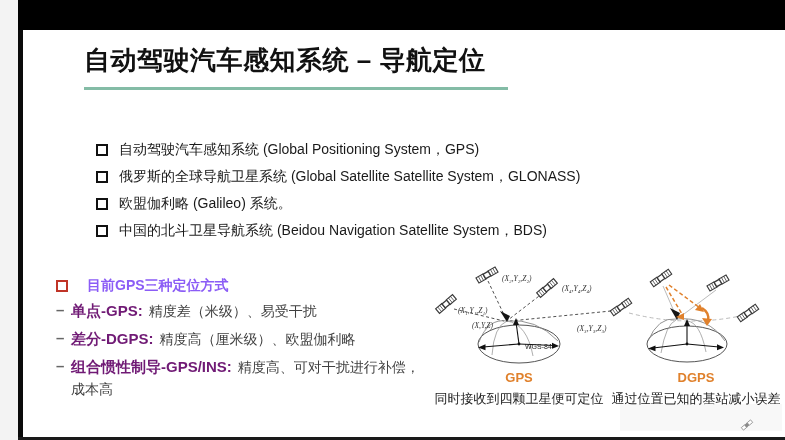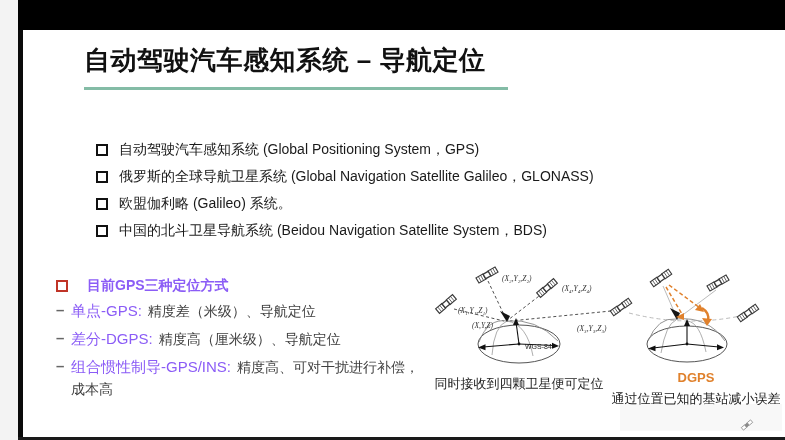--- a/index.html
+++ b/index.html
@@ -21,21 +21,21 @@
   .navlist{position:absolute;left:73px;top:106px;margin:0;padding:0;list-style:none;}
   .navlist li{height:27px;font-size:14px;color:#1a1a1a;white-space:nowrap;display:flex;align-items:center;}
   .sqbullet{display:inline-block;width:8px;height:8px;border:2.2px solid #111;margin-right:11px;flex:0 0 auto;}
   .sqbullet.red{border-color:#c03427;}
 
   .red-heading{position:absolute;left:33px;top:247px;display:flex;align-items:center;}
   .red-heading .txt{margin-left:8px;font-size:14px;font-weight:700;color:#8b5cf6;white-space:nowrap;}
 
   .dash-marker{position:absolute;font-size:15px;font-weight:700;color:#666;}
   .mode-item{position:absolute;left:48px;width:354px;font-size:14px;color:#3f3f3f;line-height:22px;}
-  .mode-item .term{font-size:15px;font-weight:400;color:#8b5cf6;margin-right:6px;}
+  .mode-item .term{font-size:15px;font-weight:700;color:#701a75;margin-right:6px;}
 
   .diagram-svg{position:absolute;left:407px;top:226px;}
   .corner-rect{position:absolute;left:597px;top:374px;width:162px;height:27px;background:#f8f8f8;}
   .caption{position:absolute;top:340px;text-align:center;}
   .caption.gps{left:407px;width:178px;}
   .caption.dgps{left:578px;width:190px;}
   .cap-title{font-size:13px;font-weight:700;color:#e0812c;line-height:15px;}
   .cap-text{font-size:13px;color:#1d1d1d;line-height:16px;margin-top:6px;white-space:nowrap;text-align:center;}
   .tiny-sat{position:absolute;left:712px;top:386px;}
   svg text.coord{font-family:"Liberation Serif","DejaVu Serif",serif;font-style:italic;
@@ -57,45 +57,45 @@
     <div class="title-underline"></div>
 
 
     <ul class="navlist">
       <li>
         <span class="sqbullet"></span>
         <span>自动驾驶汽车感知系统 (Global Positioning System，GPS)</span>
       </li>
       <li>
         <span class="sqbullet"></span>
-        <span>俄罗斯的全球导航卫星系统 (Global Navigation Satellite Galileo，GLONASS)</span>
+        <span>俄罗斯的全球导航卫星系统 (Global Satellite Satellite System，GLONASS)</span>
       </li>
       <li>
         <span class="sqbullet"></span>
         <span>欧盟伽利略 (Galileo) 系统。</span>
       </li>
       <li>
         <span class="sqbullet"></span>
         <span>中国的北斗卫星导航系统 (Beidou Navigation Satellite System，BDS)</span>
       </li>
     </ul>
 
     <div class="red-heading">
       <span class="sqbullet red"></span>
       <span class="txt">目前GPS三种定位方式</span>
     </div>
 
     <span class="dash-marker" style="left:33px;top:271px;">–</span>
     <div class="mode-item" style="top:270px;">
-      <span class="term">单点-GPS:</span><span class="desc">精度差（米级）、导航定位</span>
+      <span class="term">单点-GPS:</span><span class="desc">精度差（米级）、易受干扰</span>
     </div>
 
     <span class="dash-marker" style="left:33px;top:299px;">–</span>
     <div class="mode-item" style="top:298px;">
-      <span class="term">差分-DGPS:</span><span class="desc">精度高（厘米级）、导航定位</span>
+      <span class="term">差分-DGPS:</span><span class="desc">精度高（厘米级）、欧盟伽利略</span>
     </div>
 
     <span class="dash-marker" style="left:33px;top:327px;">–</span>
     <div class="mode-item" style="top:326px;">
       <span class="term">组合惯性制导-GPS/INS:</span><span class="desc">精度高、可对干扰进行补偿，成本高</span>
     </div>
 
     <div class="corner-rect"></div>
 
     <svg class="diagram-svg" width="350" height="146" viewBox="0 0 350 146">
@@ -183,20 +183,21 @@
         <path d="M 272,52 Q 280,57 278,65" fill="none" stroke="#e0812c" stroke-width="2.4"></path>
         <polygon points="277,70 272,62 282,63" fill="#e0812c"></polygon>
 
         <use href="#sat" transform="translate(231,22) rotate(-35)"></use>
         <use href="#sat" transform="translate(288,27) rotate(-30)"></use>
         <use href="#sat" transform="translate(318,57) rotate(-35)"></use>
       </g>
     </svg>
 
     <div class="caption gps">
+      <div class="cap-title">GPS</div>
       <div class="cap-text">同时接收到四颗卫星便可定位</div>
     </div>
     <div class="caption dgps">
       <div class="cap-title">DGPS</div>
       <div class="cap-text">通过位置已知的基站减小误差</div>
     </div>
 
     <svg class="tiny-sat" width="24" height="18" viewBox="0 0 24 18">
       <g transform="translate(12,9) rotate(-40) scale(0.55)" stroke="#8a8a8a" fill="#fff">
         <rect x="-11" y="-3" width="8" height="6" stroke-width="1.4"></rect>

